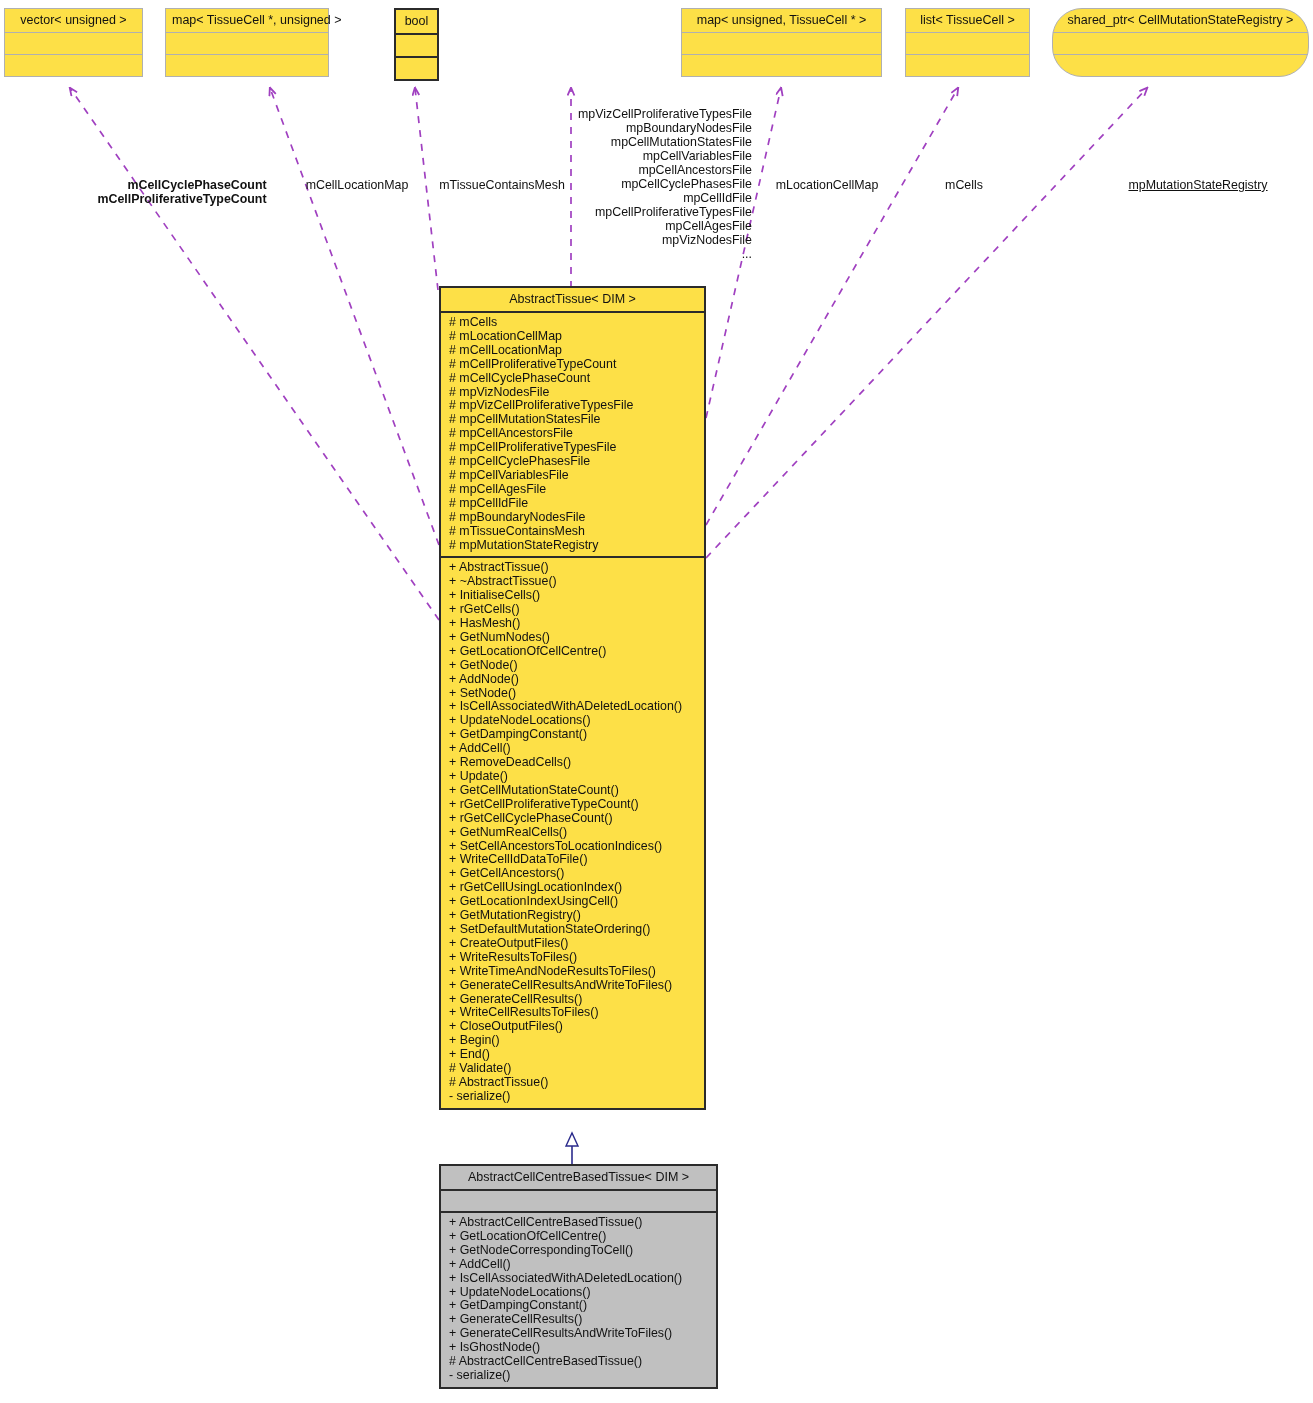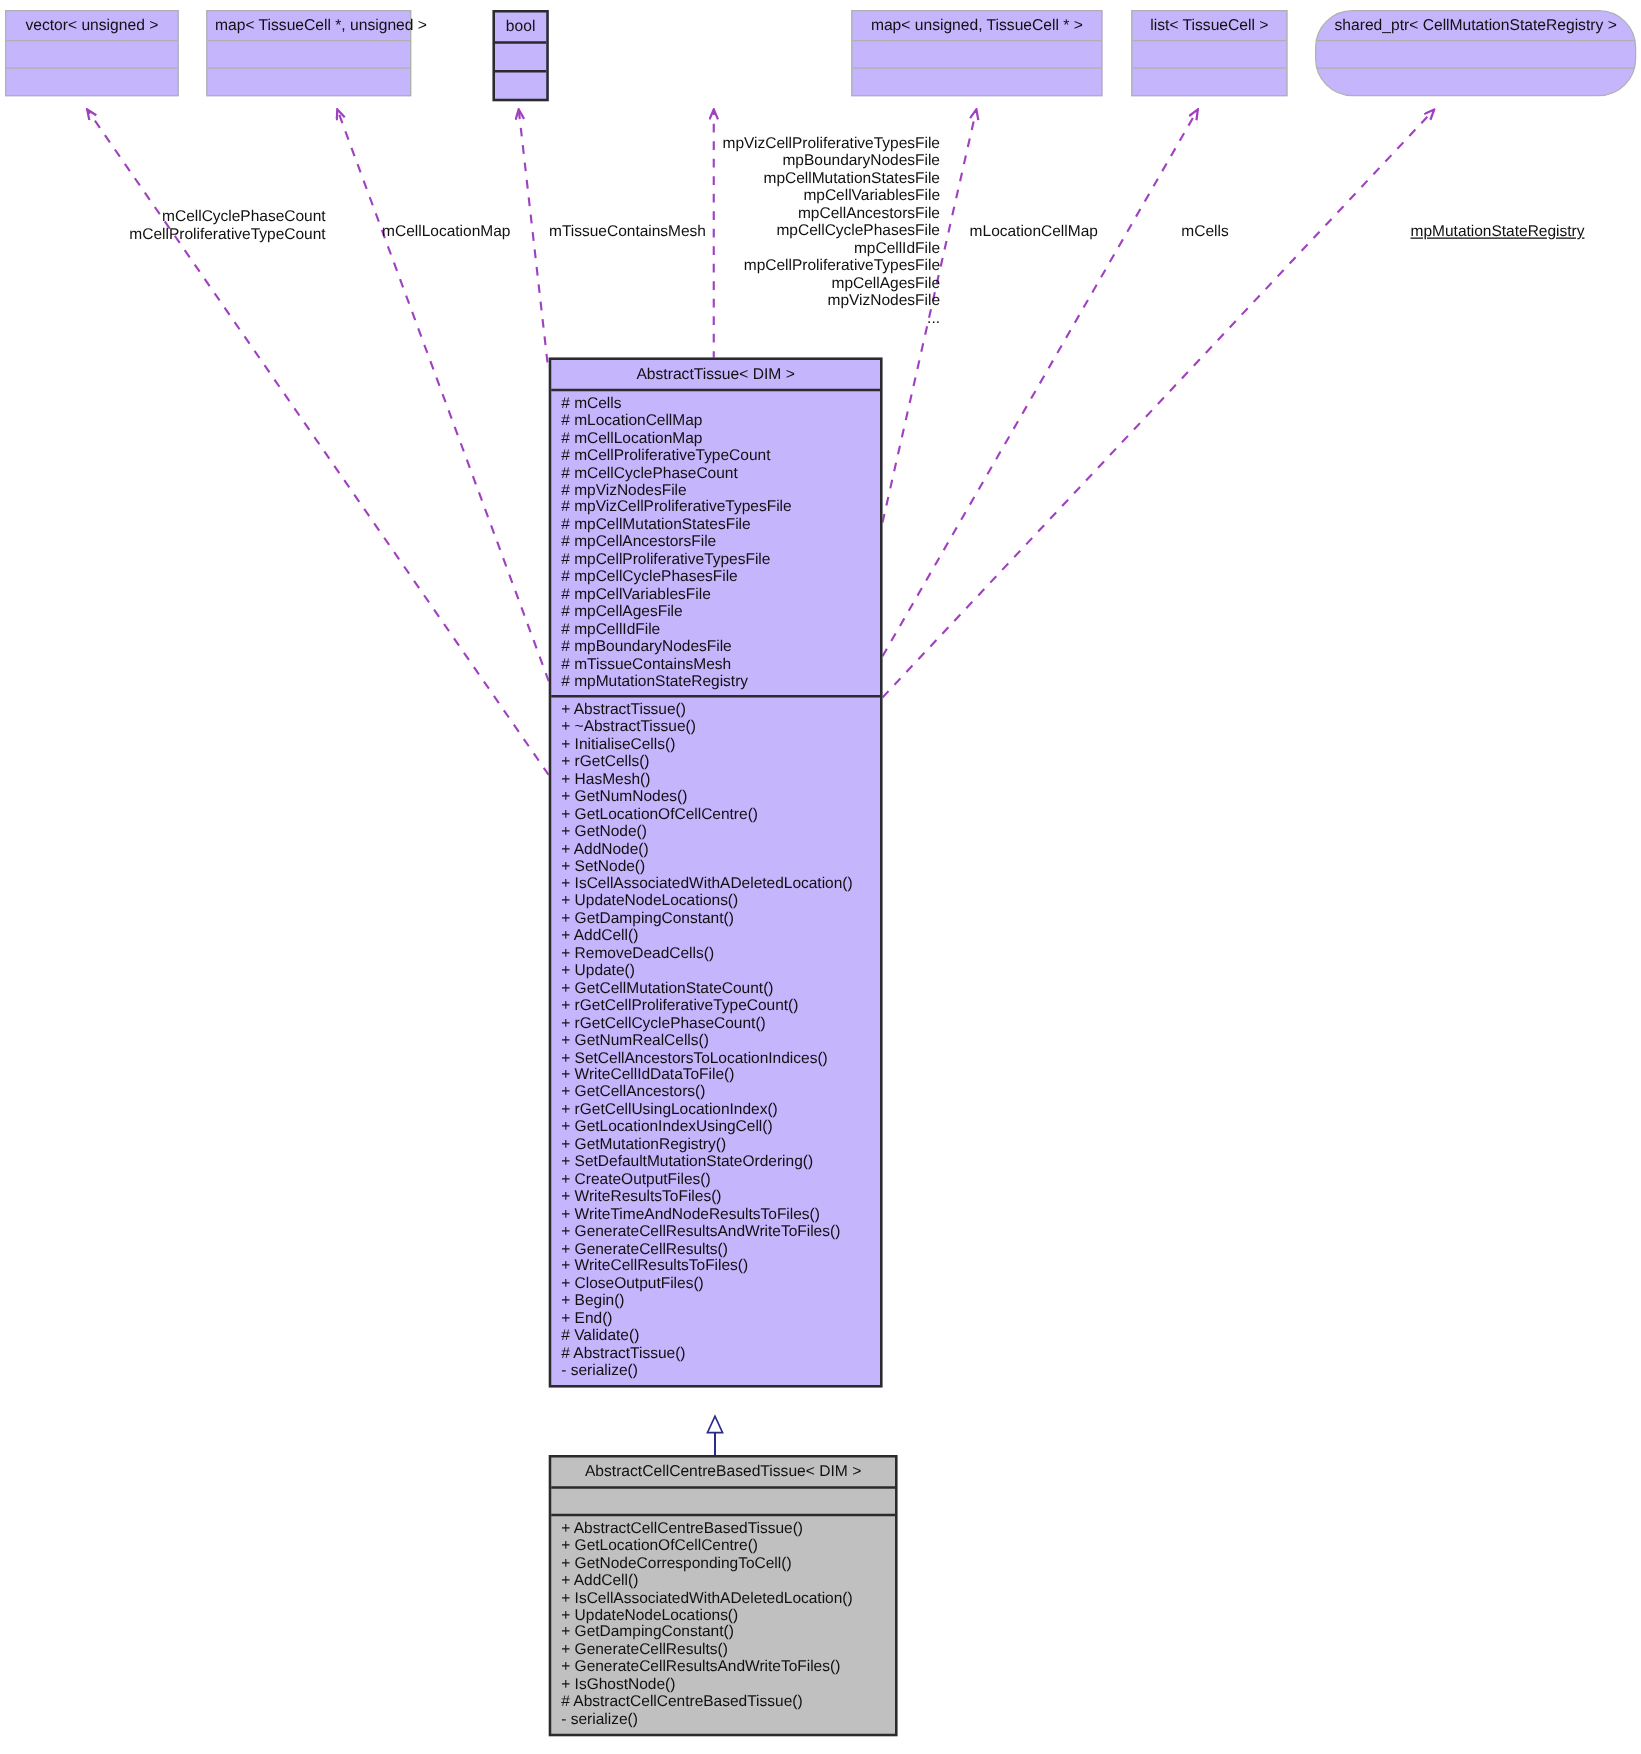--- a/index.html
+++ b/index.html
@@ -16,21 +16,21 @@
     width: 1313px;
     height: 1403px;
     background: #ffffff;
     overflow: hidden;
   }
 
   
   .uml-box {
     position: absolute;
     box-sizing: border-box;
-    background: #c4b5fd;
+    background: #fde047;
     border: 1px solid #b0b0b0;
     font-size: 12.5px;
     color: #111111;
   }
   .uml-box.strong {
     border: 2px solid #2b2b2b;
   }
   .uml-box.filled {
     background: #c0c0c0;
   }
@@ -164,21 +164,21 @@
   </div>
 
   <div class="uml-box stub" style="left:1052px; top:8px; width:257px;border-radius:30px;">
     <div class="uml-title">shared_ptr&lt; CellMutationStateRegistry &gt;</div>
     <div class="sep"></div>
     <div class="uml-section empty"></div>
     <div class="sep"></div>
     <div class="uml-section empty"></div>
   </div>
 
-  <div class="edge-label center-align" style="left:182px; top:166px;">
+  <div class="edge-label center-align" style="left:182px; top:178px;font-weight:bold;">
     <div>mCellCyclePhaseCount</div>
     <div>mCellProliferativeTypeCount</div>
   </div>
 
   <div class="edge-label center-align" style="left:357px; top:178px;">
     <div>mCellLocationMap</div>
   </div>
 
   <div class="edge-label center-align" style="left:502px; top:178px;">
     <div>mTissueContainsMesh</div>

